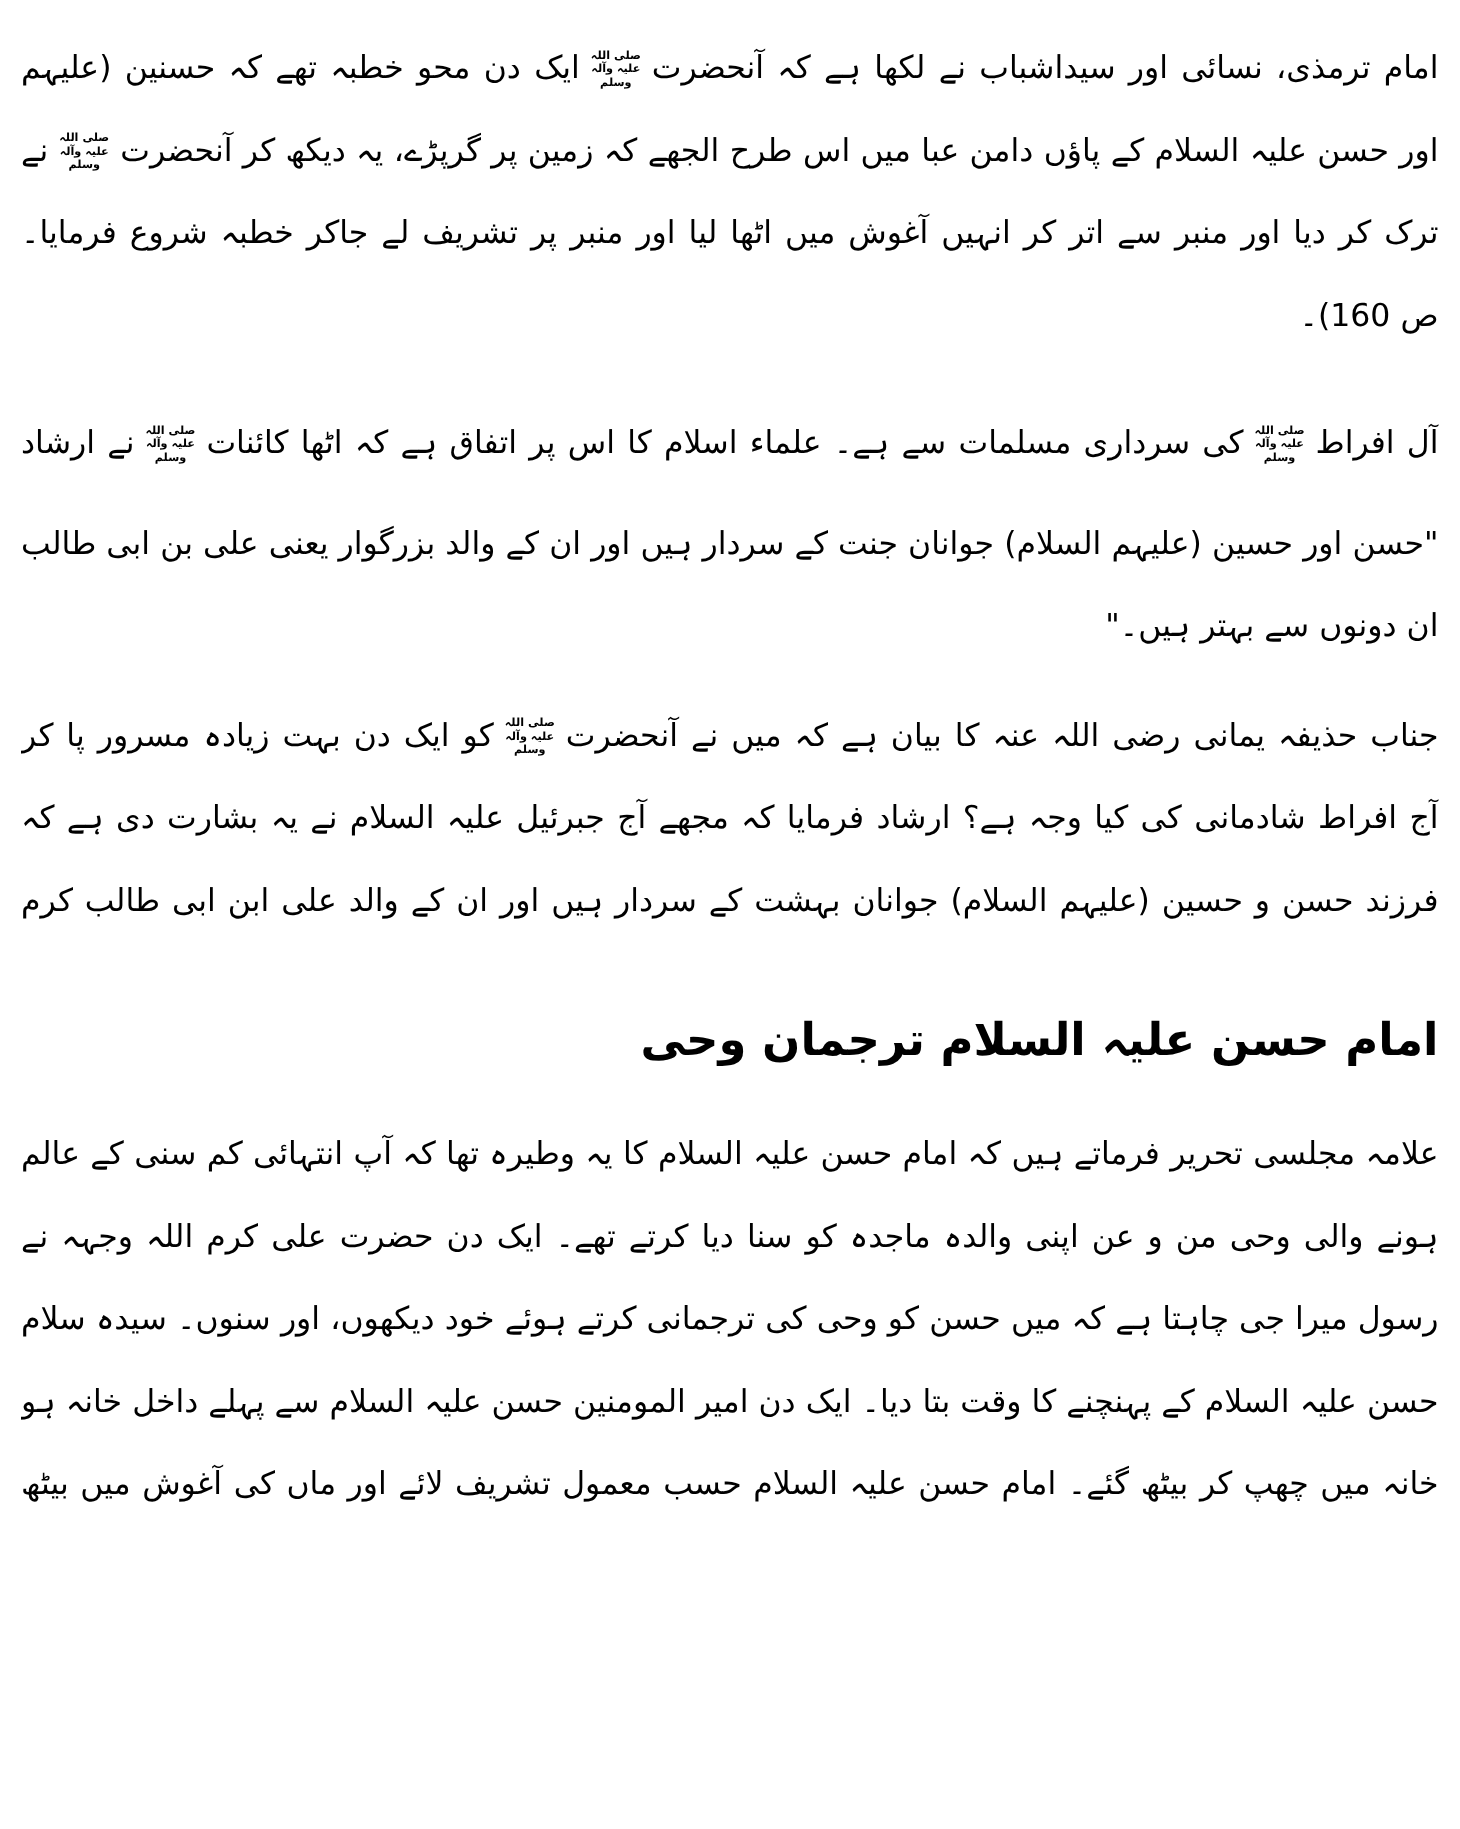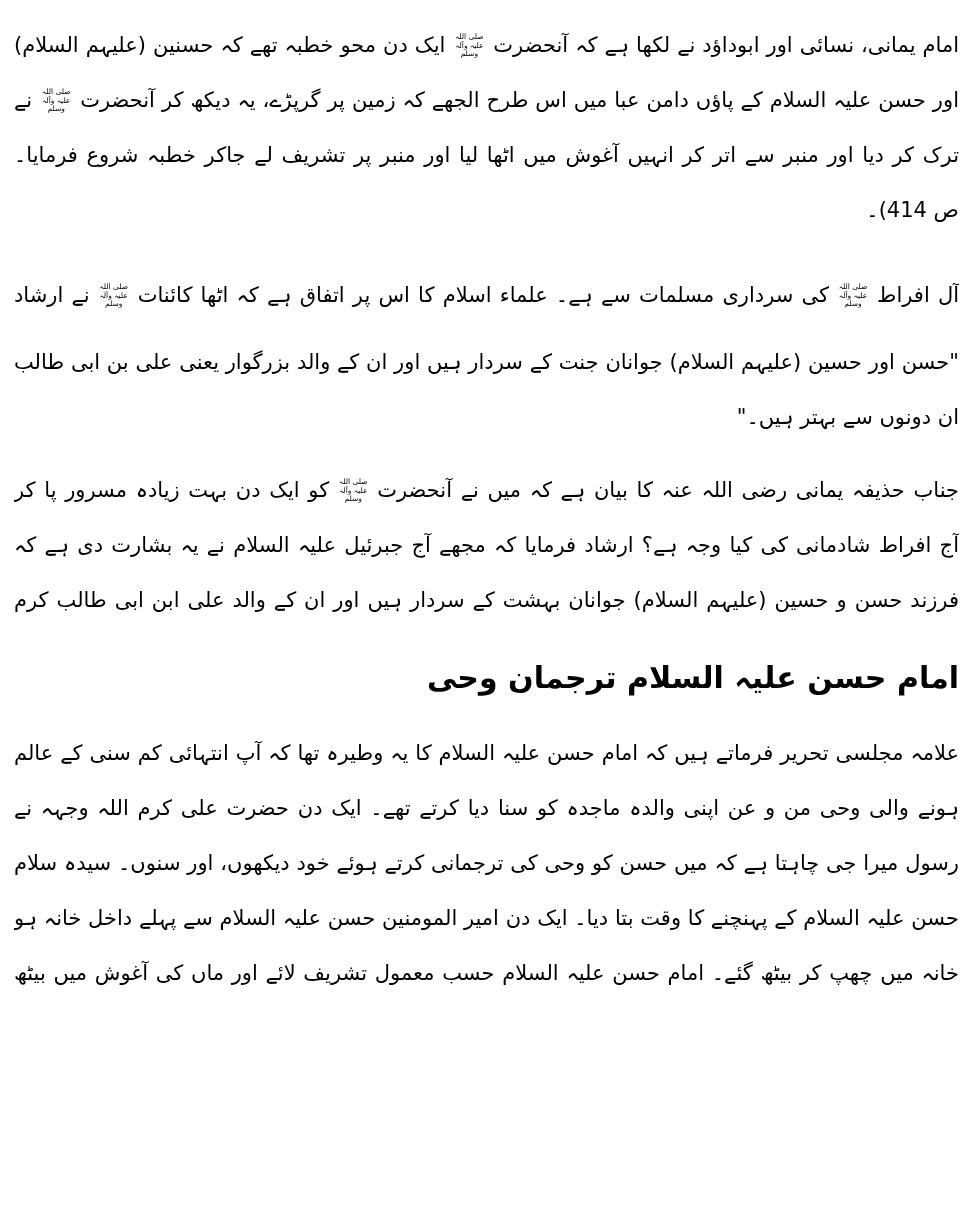--- a/index.html
+++ b/index.html
@@ -24,54 +24,54 @@
   }
   .line.last{
     text-align-last:right;
   }
   .heading{
     font-size:30px;font-weight:bold;
     height:44px;line-height:44px;
     text-align:right;margin:0;
   }
   .h1{margin-top:36px;}
-  .h2{margin-top:28px;text-align:right;}
+  .h2{margin-top:44px;text-align:right;}
   .hadith-line{
     font-size:26px;font-weight:bold;
     height:55px;line-height:55px;
     text-align:right;text-align-last:right;
     overflow:hidden;
   }
   .p2{margin-top:30px;}
   .p3{margin-top:12px;}
   .p4{margin-top:18px;}
   .p5{margin-top:26px;}
   .salawat{
     display:inline-block;
     width:36px;
     font-size:7.5px;
     line-height:1.15;
     vertical-align:middle;
     text-align:center;
     text-align-last:center;
     margin:0 6px;
-    font-weight:normal;
+    font-weight:bold;
     white-space:normal;
   }
 </style>
 </head>
 <body>
 
 <div class="page">
 
   <div class="para p1">
-    <div class="line"><span>امام یمانی، نسائی اور ابوداؤد نے لکھا ہے کہ آنحضرت</span><span class="salawat">صلی اللہ علیہ وآلہ وسلم</span><span>ایک دن محو خطبہ تھے کہ حسنین (علیہم السلام) آ گئے</span></div>
+    <div class="line"><span>امام ترمذی، نسائی اور سیداشباب نے لکھا ہے کہ آنحضرت</span><span class="salawat">صلی اللہ علیہ وآلہ وسلم</span><span>ایک دن محو خطبہ تھے کہ حسنین (علیہم السلام) آ گئے</span></div>
     <div class="line"><span>اور حسن علیہ السلام کے پاؤں دامن عبا میں اس طرح الجھے کہ زمین پر گرپڑے، یہ دیکھ کر آنحضرت</span><span class="salawat">صلی اللہ علیہ وآلہ وسلم</span><span>نے خطبہ</span></div>
     <div class="line">ترک کر دیا اور منبر سے اتر کر انہیں آغوش میں اٹھا لیا اور منبر پر تشریف لے جاکر خطبہ شروع فرمایا۔ (مطالب السؤل</div>
-    <div class="line last">ص 414)۔</div>
+    <div class="line last">ص 160)۔</div>
   </div>
 
 
   <div class="para p2">
     <div class="line"><span>آل افراط</span><span class="salawat">صلی اللہ علیہ وآلہ وسلم</span><span>کی سرداری مسلمات سے ہے۔ علماء اسلام کا اس پر اتفاق ہے کہ اٹھا کائنات</span><span class="salawat">صلی اللہ علیہ وآلہ وسلم</span><span>نے ارشاد فرمایا ہے</span></div>
   </div>
 
   <div class="para p3">
     <div class="line">"حسن اور حسین (علیہم السلام) جوانان جنت کے سردار ہیں اور ان کے والد بزرگوار یعنی علی بن ابی طالب کرم اللہ وجہہ</div>
     <div class="line last">ان دونوں سے بہتر ہیں۔"</div>

